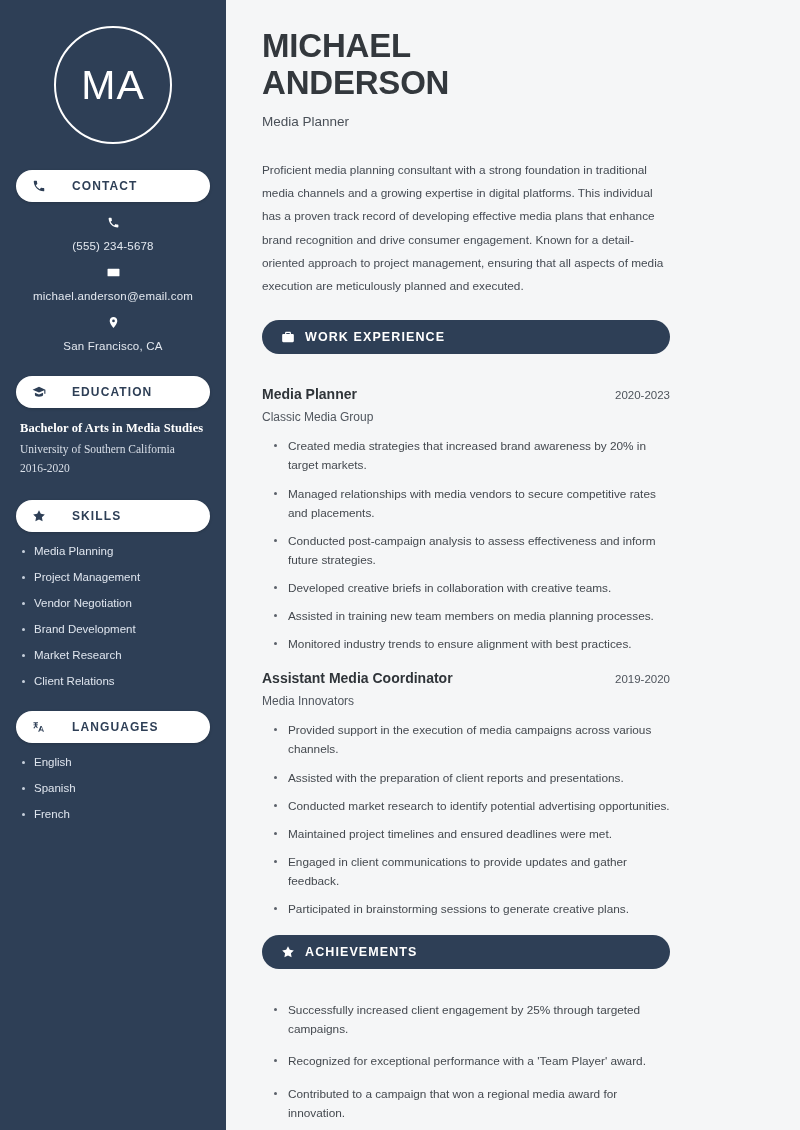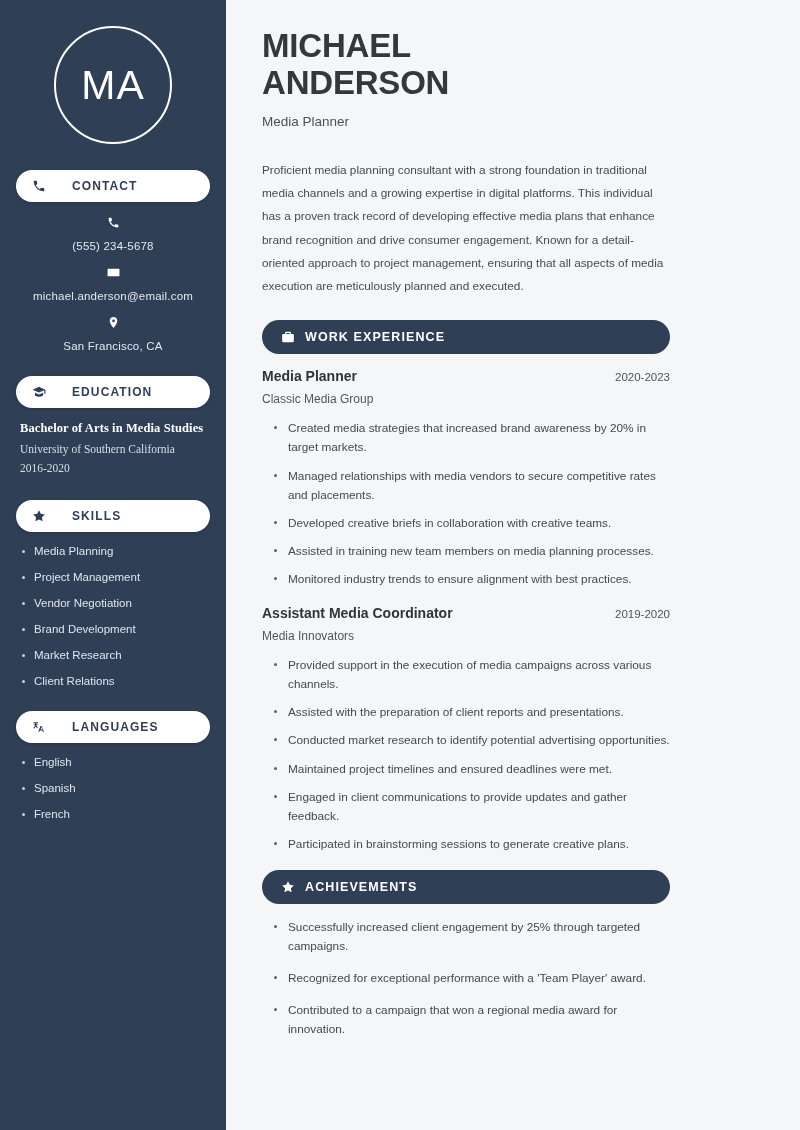--- a/index.html
+++ b/index.html
@@ -196,21 +196,21 @@
   }
 
   .section-bar {
     background: #2e3f56;
     border-radius: 20px;
     height: 34px;
     display: flex;
     align-items: center;
     gap: 10px;
     padding: 0 19px;
-    margin-bottom: 14px;
+    margin-bottom: 32px;
   }
   .section-bar .bar-icon {
     width: 14px;
     height: 14px;
     flex: 0 0 14px;
     color: #ffffff;
     display: flex;
     align-items: center;
     justify-content: center;
   }
@@ -395,20 +395,21 @@
 
     <div class="job">
       <div class="job-head">
         <span class="job-role">Media Planner</span>
         <span class="job-dates">2020-2023</span>
       </div>
       <div class="job-company">Classic Media Group</div>
       <ul class="bullets">
         <li>Created media strategies that increased brand awareness by 20% in target markets.</li>
         <li>Managed relationships with media vendors to secure competitive rates and placements.</li>
+        <li>Conducted post-campaign analysis to assess effectiveness and inform future strategies.</li>
         <li>Developed creative briefs in collaboration with creative teams.</li>
         <li>Assisted in training new team members on media planning processes.</li>
         <li>Monitored industry trends to ensure alignment with best practices.</li>
       </ul>
     </div>
 
     <div class="job">
       <div class="job-head">
         <span class="job-role">Assistant Media Coordinator</span>
         <span class="job-dates">2019-2020</span>

